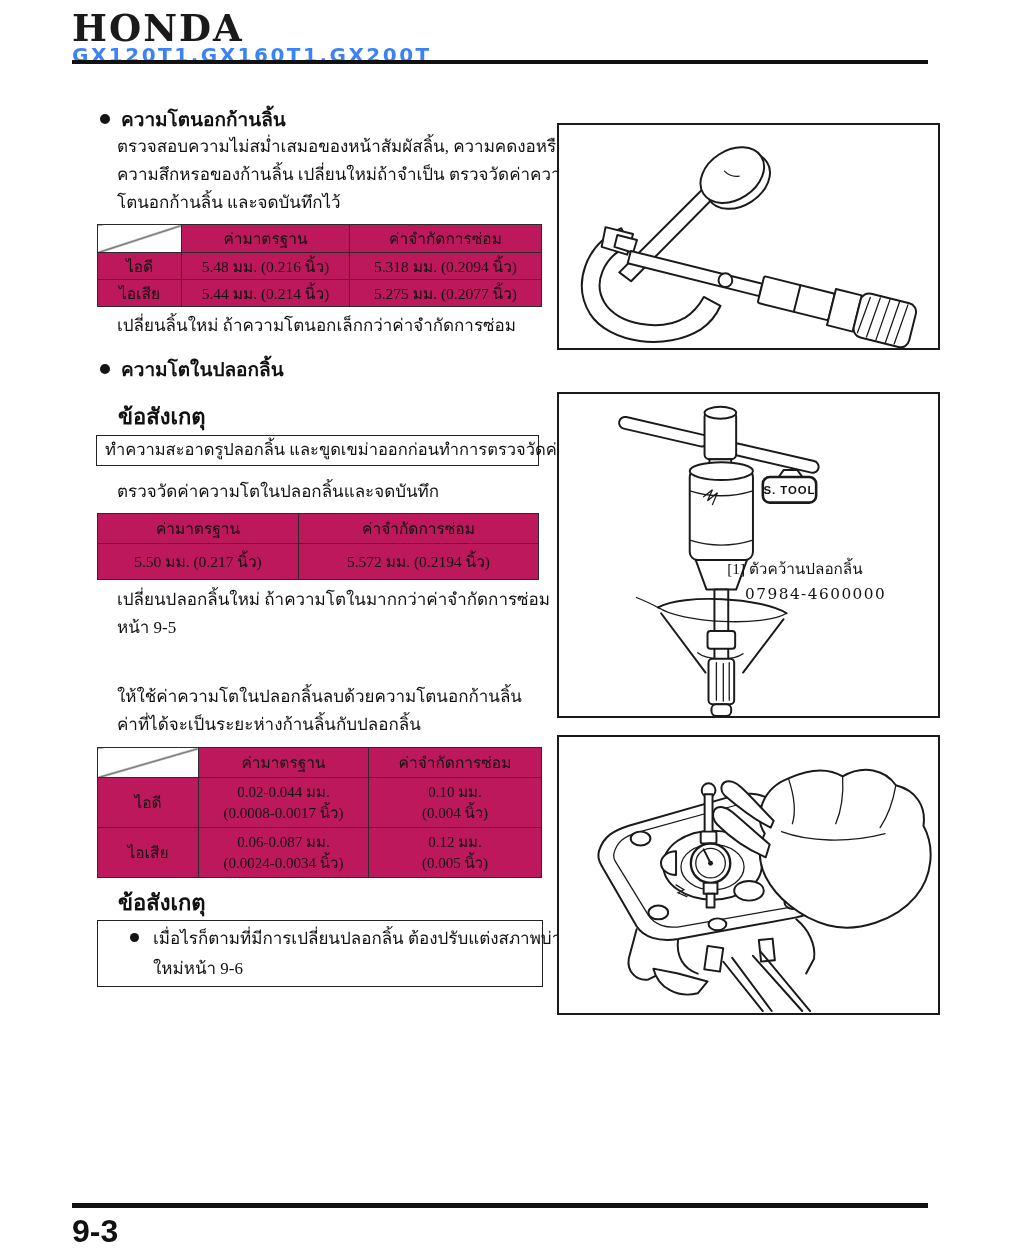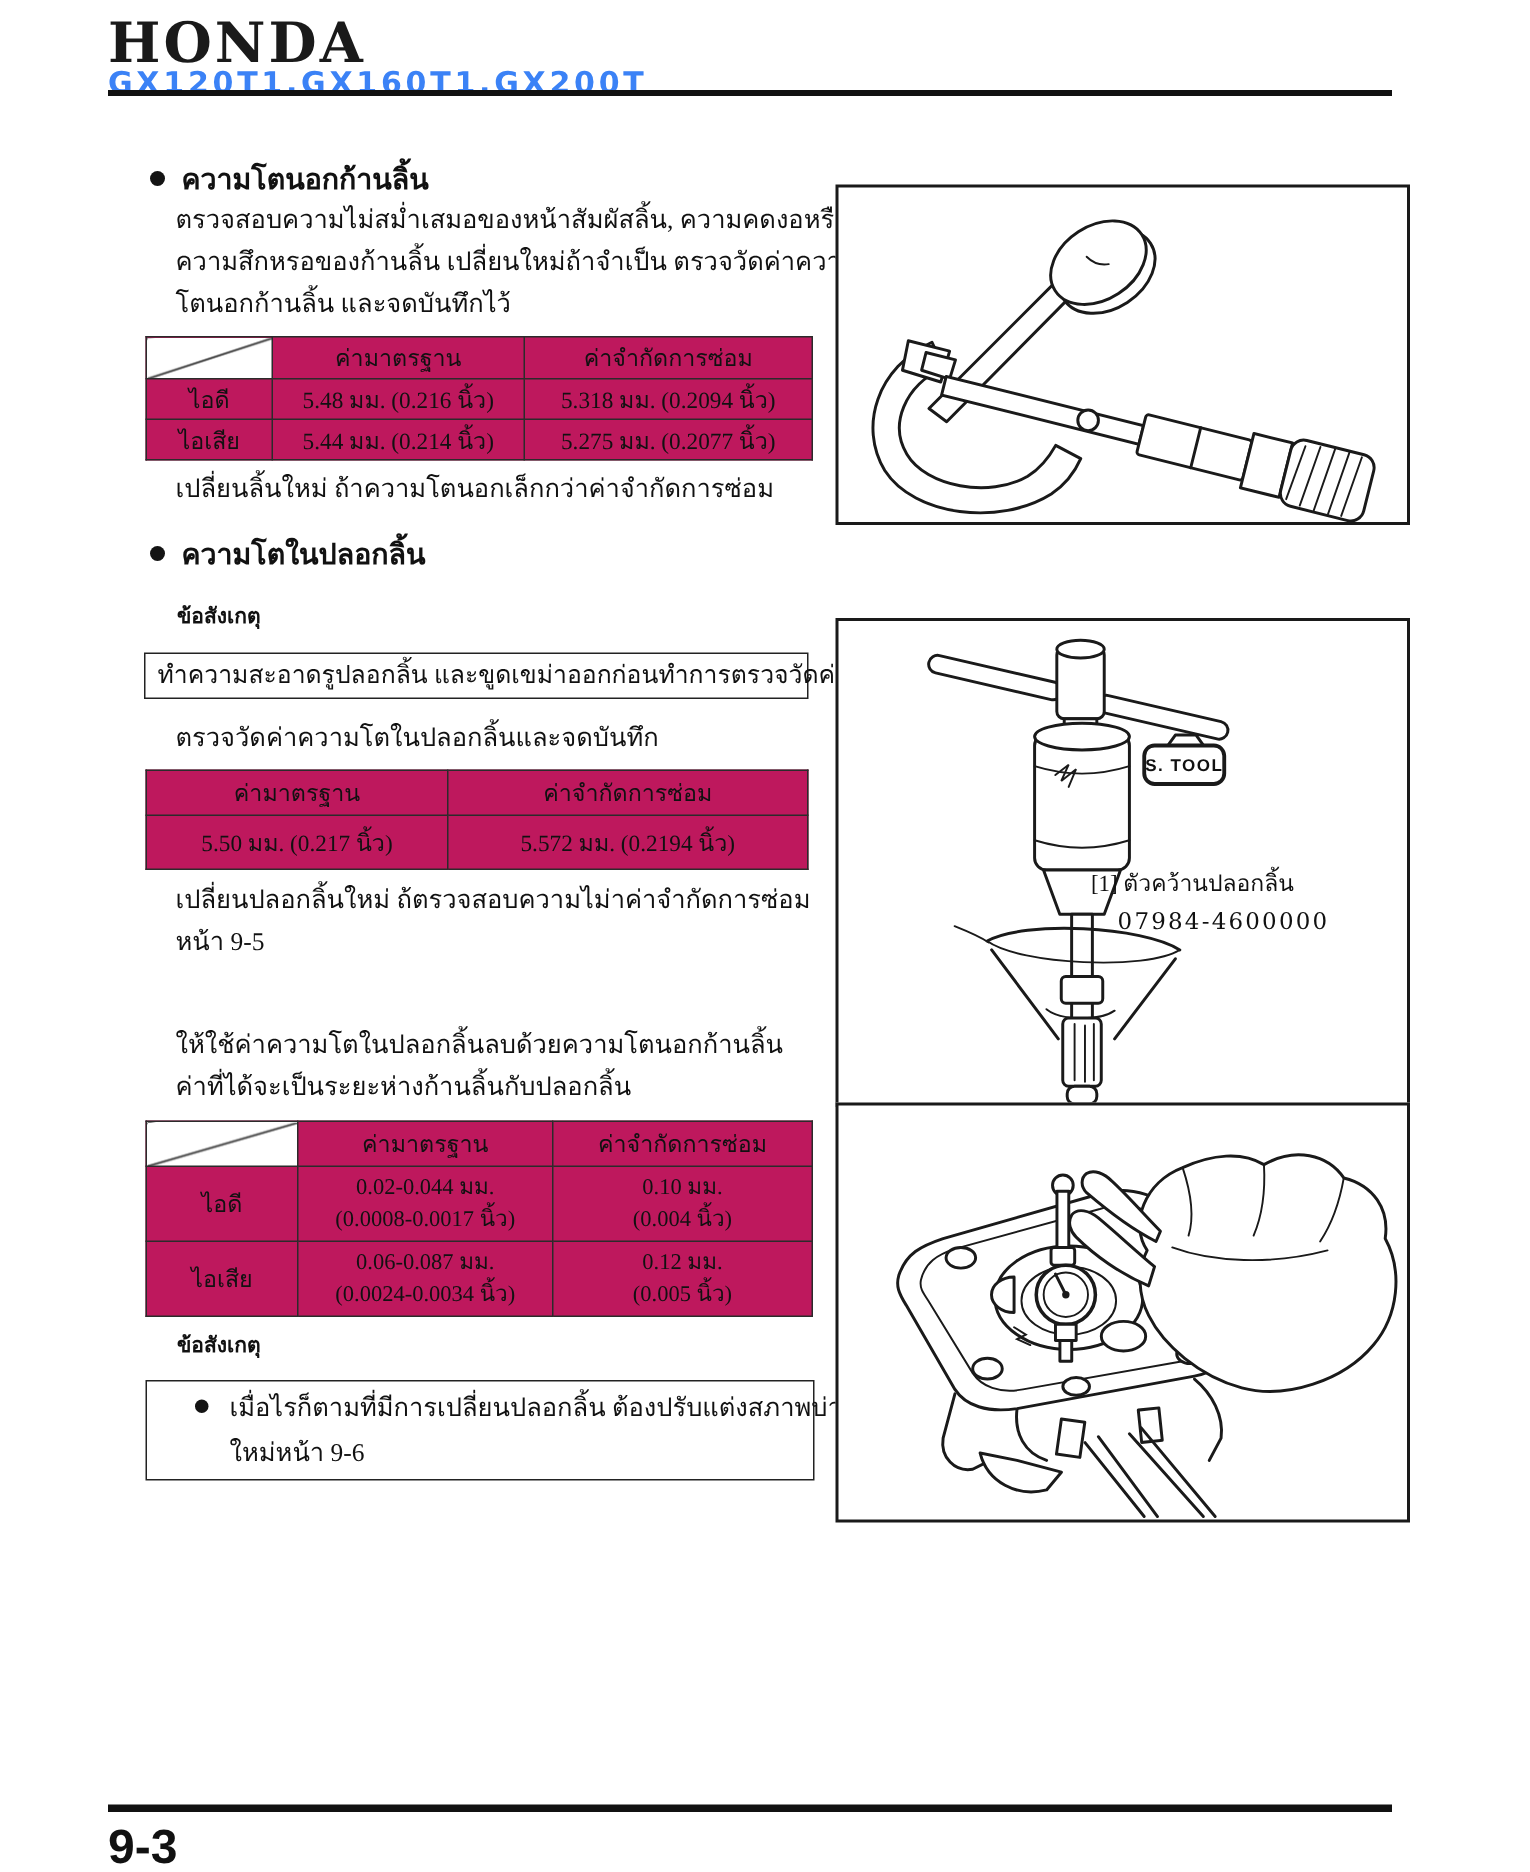--- a/index.html
+++ b/index.html
@@ -19,21 +19,21 @@
   .models {
     font-family:"DejaVu Sans", sans-serif; font-weight:bold;
     font-size:20px; letter-spacing:2.5px; color:#3b82f6;
   }
   .sec-head { font-size:19px; font-weight:bold; white-space:nowrap; }
   .bullet {
     display:inline-block; width:10px; height:10px; border-radius:50%;
     background:#141414; margin-right:11px; vertical-align:2px;
   }
   .body-line { font-size:17px; line-height:28px; white-space:nowrap; }
-  .note-head { font-size:14px; font-weight:bold; }
+  .note-head { font-size:22px; font-weight:bold; }
   .note-box { border:1.7px solid #222; background:#fff; }
   table { border-collapse:collapse; table-layout:fixed; background:#be185d; }
   td { border:1.6px solid #2b2b2b; text-align:center; vertical-align:middle;
        font-size:15.5px; padding:0 2px; overflow:hidden; white-space:nowrap; }
   .diag {
     background:linear-gradient(to bottom right,
       #fff calc(50% - 1.2px), #4a4a4a calc(50% - 0.2px),
       #4a4a4a calc(50% + 0.2px), #fff calc(50% + 1.2px));
   }
   .two-line { font-size:15px; line-height:21px; }
@@ -109,21 +109,21 @@
       <td>ค่ามาตรฐาน</td>
       <td>ค่าจำกัดการซ่อม</td>
     </tr>
     <tr style="height:36px;">
       <td>5.50 มม. (0.217 นิ้ว)</td>
       <td>5.572 มม. (0.2194 นิ้ว)</td>
     </tr>
   </tbody>
     </table>
 
-  <div class="abs body-line" style="left:117px; top:586px;">เปลี่ยนปลอกลิ้นใหม่ ถ้ตรวจสอบความไม่าค่าจำกัดการซ่อม</div>
+  <div class="abs body-line" style="left:117px; top:586px;">เปลี่ยนปลอกลิ้นใหม่ ถ้าความโตในมากกว่าค่าจำกัดการซ่อม</div>
   <div class="abs body-line" style="left:117px; top:614px;">หน้า 9-5</div>
 
   <div class="abs body-line" style="left:117px; top:683px;">ให้ใช้ค่าความโตในปลอกลิ้นลบด้วยความโตนอกก้านลิ้น</div>
   <div class="abs body-line" style="left:117px; top:711px;">ค่าที่ได้จะเป็นระยะห่างก้านลิ้นกับปลอกลิ้น</div>
 
   <table class="abs" style="left:97px; top:747px; width:444px;">
     <colgroup>
         <col style="width:101px">
         <col style="width:170px">
         <col style="width:173px">
@@ -189,21 +189,21 @@
         <line class="thin" x1="318" y1="115" x2="314" y2="153"></line>
         <line class="thin" x1="328" y1="113" x2="324" y2="155"></line>
         <line class="thin" x1="338" y1="112" x2="334" y2="156"></line>
         <line class="thin" x1="348" y1="112" x2="344" y2="156"></line>
         <line class="thin" x1="357" y1="113" x2="353" y2="155"></line>
       </g>
       <circle class="wh" cx="168" cy="158" r="7"></circle>
     </svg>
   </div>
 
-  <div class="abs fig" style="left:557px; top:412px; width:383px; height:326px;">
+  <div class="abs fig" style="left:557px; top:392px; width:383px; height:326px;">
     <svg viewBox="0 0 383 326">
 
       <rect class="wh" x="62" y="22" width="92" height="12" rx="6" transform="rotate(13 62 22)"></rect>
       <rect class="wh" x="176" y="49" width="90" height="12" rx="6" transform="rotate(13 176 49)"></rect>
       <rect class="wh" x="147" y="18" width="32" height="48" rx="5"></rect>
       <ellipse class="wh" cx="163" cy="19" rx="16" ry="6"></ellipse>
       <rect class="wh" x="152" y="66" width="22" height="12"></rect>
 
       <rect class="wh" x="132" y="76" width="64" height="92" rx="8"></rect>
       <ellipse class="wh" cx="164" cy="78" rx="32" ry="9"></ellipse>

